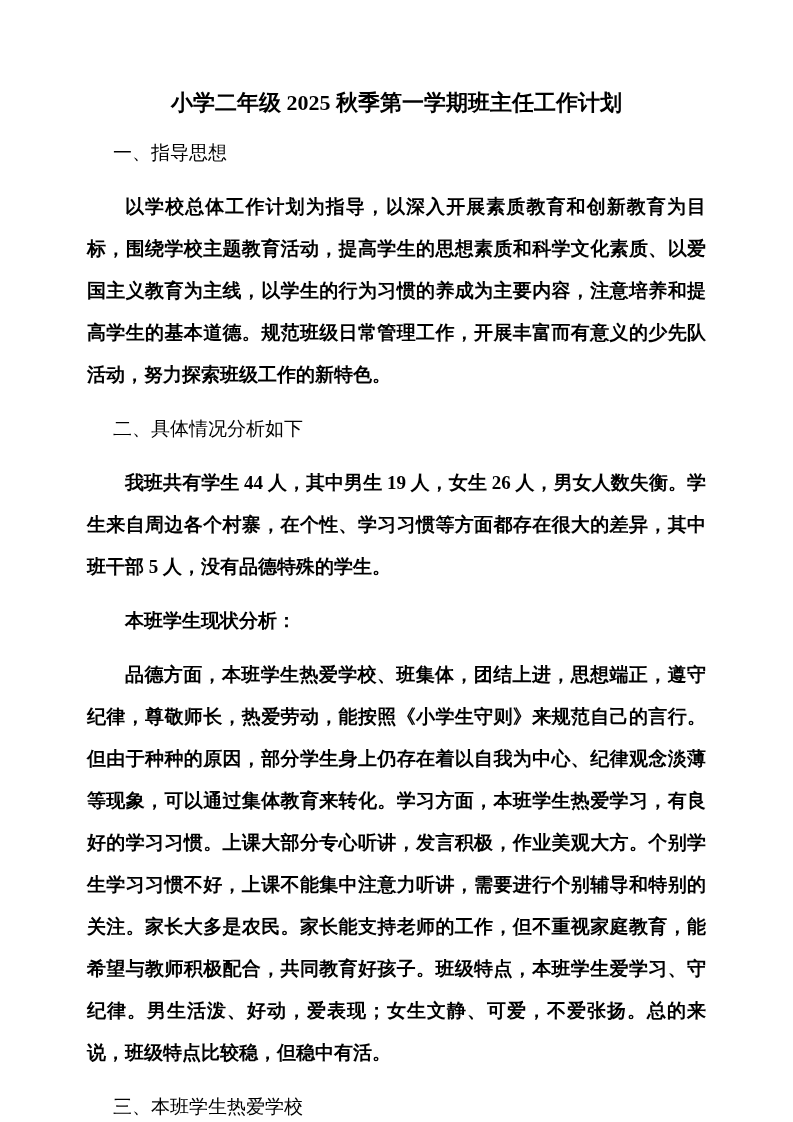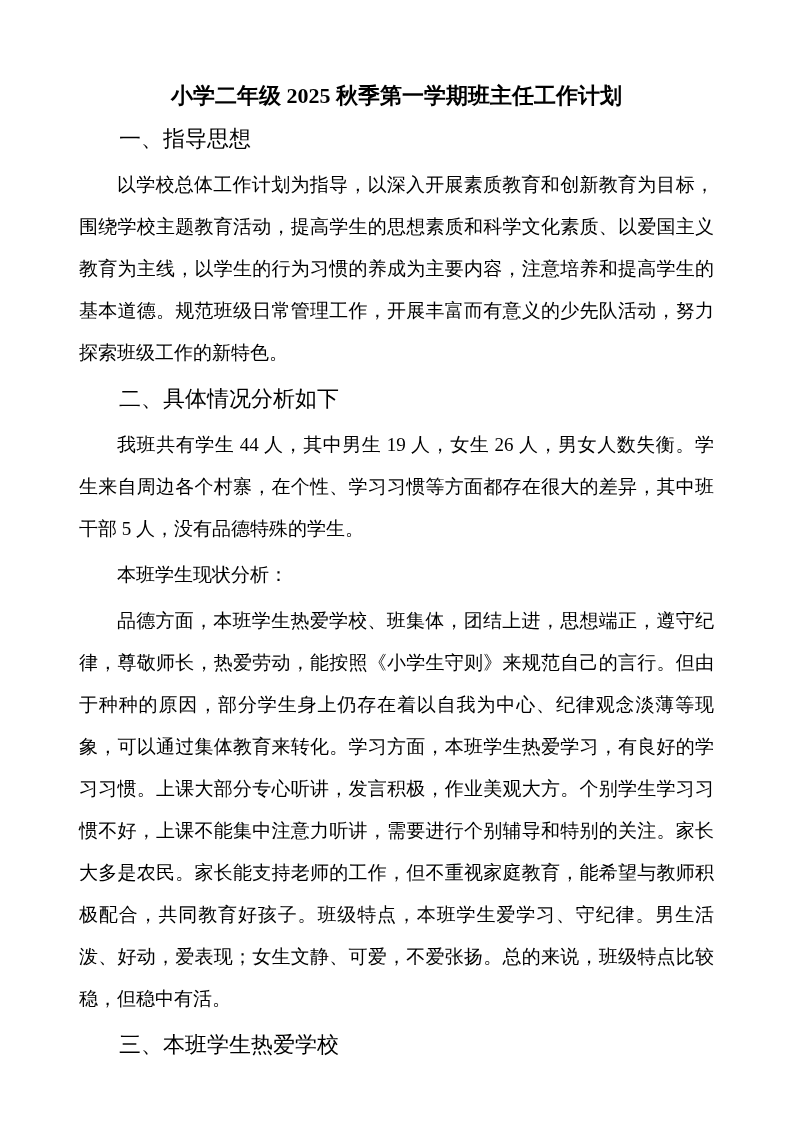--- a/index.html
+++ b/index.html
@@ -15,36 +15,36 @@
     box-sizing: border-box;
     padding: 74px 75px 0 75px;
     overflow: hidden;
     font-family: "Liberation Serif", "DejaVu Serif", serif;
   }
   .doc-title {
     font-size: 22px;
     font-weight: bold;
     text-align: center;
     line-height: 42px;
-    margin: 1px;
+    margin: 8px;
     padding: 0;
   }
   .heading {
-    font-size: 22px;
+    font-size: 19px;
     font-weight: normal;
     line-height: 42px;
     margin: 0;
     padding: 0;
     text-indent: 2em;
   }
   .para {
     font-size: 19px;
-    font-weight: normal;
+    font-weight: bold;
     line-height: 42px;
-    margin: 4px;
+    margin: 12px;
     padding: 0;
     text-indent: 2em;
     text-align: justify;
     text-justify: inter-character;
   }
 </style>
 </head>
 <body>
 
 <div class="page">

